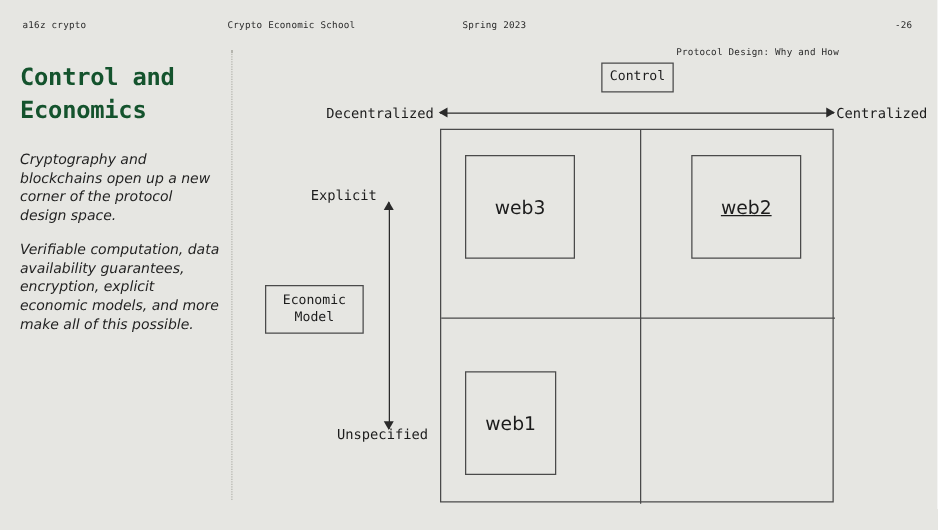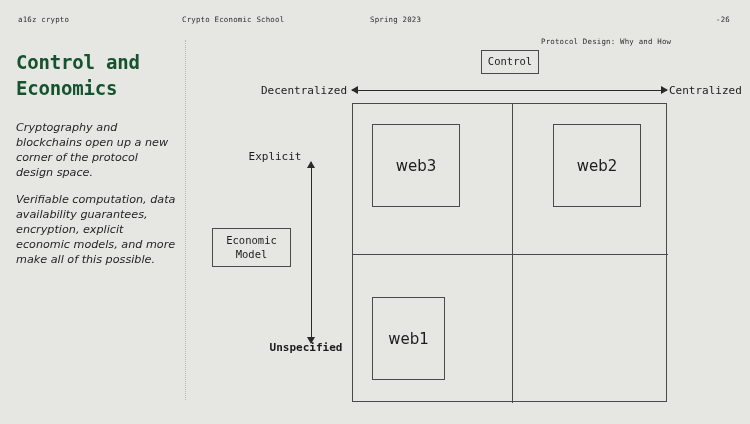--- a/index.html
+++ b/index.html
@@ -102,21 +102,21 @@
     border: 1px solid #4a4a4a;
     box-sizing: border-box;
     display: flex;
     align-items: center;
     justify-content: center;
     font-family: "DejaVu Sans", "Liberation Sans", sans-serif;
     font-size: 15px;
     color: #1c1c1c;
   }
   #box-web3 { left: 19px;  top: 20px;  width: 88px; height: 83px; }
-  #box-web2 { left: 200px; top: 20px;  width: 88px; height: 83px; }
+  #box-web2 { left: 200px; top: 20px;  width: 88px; height: 83px; text-decoration: underline; }
   #box-web1 { left: 19px;  top: 193px; width: 73px; height: 83px; }
 
   
   #axis-h {
     position: absolute;
     left: 352px;
     top: 83px;
     width: 315px;
     height: 16px;
   }
@@ -188,21 +188,21 @@
     border-top: 7px solid #2a2a2a;
   }
   .axis-label-v {
     position: absolute;
     font-family: "DejaVu Sans Mono", "Liberation Mono", monospace;
     font-size: 11px;
     color: #1c1c1c;
     white-space: nowrap;
   }
   #label-explicit    { left: 275px; top: 150px; transform: translate(-50%, 0); }
-  #label-unspecified { left: 306px; top: 341px; transform: translate(-50%, 0); font-weight: bold; }
+  #label-unspecified { left: 306px; top: 341px; transform: translate(-50%, 0); }
 
   
   .callout {
     position: absolute;
     border: 1px solid #4a4a4a;
     box-sizing: border-box;
     display: flex;
     align-items: center;
     justify-content: center;
     text-align: center;

